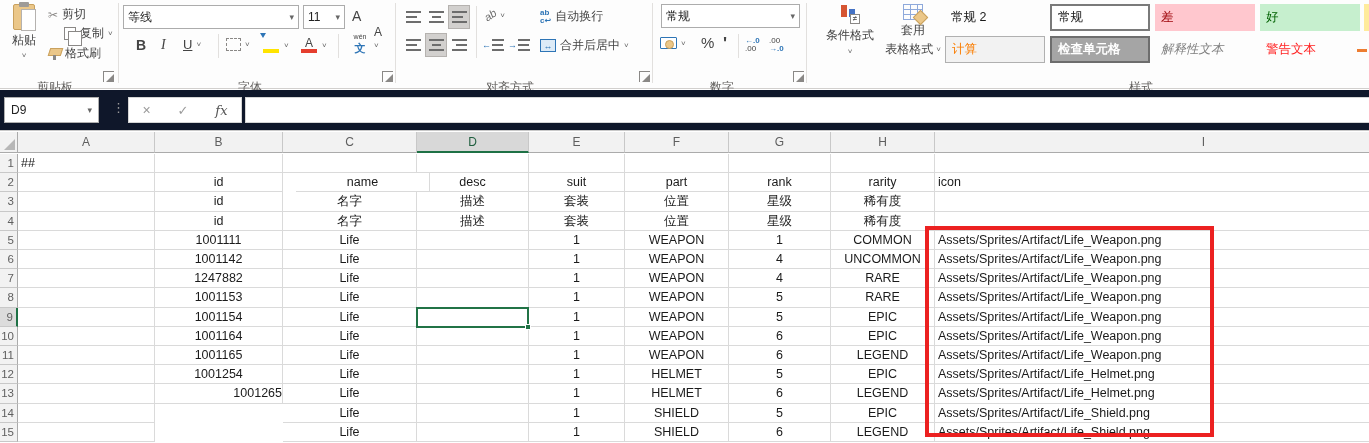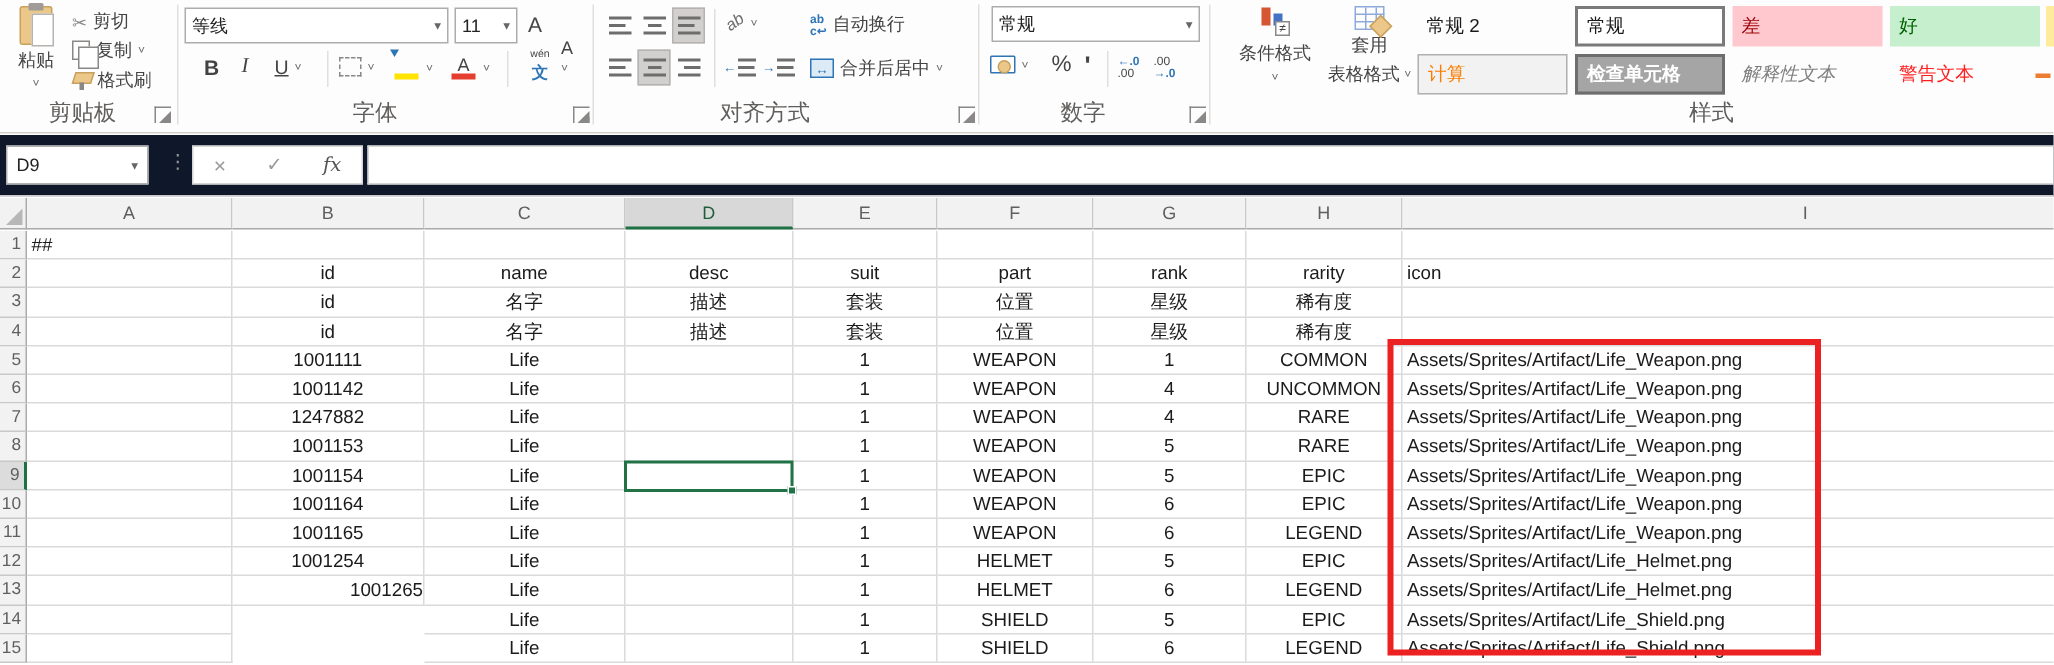--- a/index.html
+++ b/index.html
@@ -1,21 +1,21 @@
 <!DOCTYPE html>
 <html><head>
 <meta charset="utf-8">
 <style>
   * { margin:0; padding:0; box-sizing:border-box; }
   html,body { width:1369px; height:443px; background:#fff; overflow:hidden;
     font-family:"Liberation Sans","DejaVu Sans",sans-serif; }
   
   #ribbon { position:absolute; left:0; top:0; width:1369px; height:89px; background:#FDFDFD; border-bottom:1px solid #D2D0CE; }
   .grp-sep { position:absolute; top:3px; height:80px; width:1px; background:#E2E0DE; }
-  .grp-label { position:absolute; top:66px; font-size:15px; color:#605E5C; text-align:center; white-space:nowrap; }
+  .grp-label { position:absolute; top:79px; font-size:12px; color:#605E5C; text-align:center; white-space:nowrap; }
   .launcher { position:absolute; top:71px; width:11px; height:11px; border-top:1px solid #8A8886; border-left:1px solid #8A8886; }
   .launcher::after { content:''; position:absolute; right:0; bottom:0; border-style:solid; border-width:4px; border-color:transparent #8A8886 #8A8886 transparent; }
   .rbtn { position:absolute; display:flex; align-items:center; gap:4px; font-size:12px; color:#444; white-space:nowrap; cursor:default; }
   .chev { font-size:8px; color:#666; }
   .ddarrow { font-size:9px; color:#666; }
   .combo { position:absolute; background:#fff; border:1px solid #ACACAC; display:flex; align-items:center; font-size:12px; color:#222; padding:0 4px; }
   .combo .ddarrow { margin-left:auto; }
   
   .ic-clipboard { width:22px; height:26px; background:#EBC789; border:1px solid #C9A15E; border-radius:2px; position:relative; }
   .ic-clipboard::before { content:''; position:absolute; left:5px; top:-3px; width:10px; height:5px; background:#9E9B98; border-radius:1px; }
@@ -115,21 +115,21 @@
 
   <div class="rbtn" style="left:6px; top:4px; width:36px; flex-direction:column; gap:2px;">
     <span class="ic-clipboard"></span>
     <span>粘贴</span>
     <span class="chev">˅</span>
   </div>
   <div class="rbtn" style="left:48px; top:6px;">
     <span style="color:#8A8886; font-size:12px;">✂</span>
     <span>剪切</span>
   </div>
-  <div class="rbtn" style="left:48px; top:25px;">
+  <div class="rbtn" style="left:64px; top:25px;">
     <span class="ic-copy"></span>
     <span>复制</span>
     <span class="chev">˅</span>
   </div>
   <div class="rbtn" style="left:48px; top:45px;">
     <span class="ic-brush"></span>
     <span>格式刷</span>
   </div>
   <div class="grp-label" style="left:20px; width:70px;">剪贴板</div>
   <div class="launcher" style="left:103px;"></div>
@@ -325,21 +325,21 @@
     <div class="cell" style="left: 283px; top: 23px; width: 134px; height: 19.2px; line-height: 19.2px; text-align: center;"></div>
     <div class="cell" style="left: 417px; top: 23px; width: 112px; height: 19.2px; line-height: 19.2px; text-align: center;"></div>
     <div class="cell" style="left: 529px; top: 23px; width: 96px; height: 19.2px; line-height: 19.2px; text-align: center;"></div>
     <div class="cell" style="left: 625px; top: 23px; width: 104px; height: 19.2px; line-height: 19.2px; text-align: center;"></div>
     <div class="cell" style="left: 729px; top: 23px; width: 102px; height: 19.2px; line-height: 19.2px; text-align: center;"></div>
     <div class="cell" style="left: 831px; top: 23px; width: 104px; height: 19.2px; line-height: 19.2px; text-align: center;"></div>
     <div class="cell" style="left: 935px; top: 23px; width: 538px; height: 19.2px; line-height: 19.2px; text-align: left; padding-left: 3px;"></div>
     <div class="rowhead" style="top: 42.2px; height: 19.2px; line-height: 19.2px;">2</div>
     <div class="cell" style="left: 18px; top: 42.2px; width: 137px; height: 19.2px; line-height: 19.2px; text-align: left; padding-left: 3px;"></div>
     <div class="cell" style="left: 155px; top: 42.2px; width: 128px; height: 19.2px; line-height: 19.2px; text-align: center;">id</div>
-    <div class="cell" style="left: 283px; top: 42.2px; width: 134px; height: 19.2px; line-height: 19.2px; text-align: center;">name</div>
+    <div class="cell" style="left: 296px; top: 42.2px; width: 134px; height: 19.2px; line-height: 19.2px; text-align: center;">name</div>
     <div class="cell" style="left: 417px; top: 42.2px; width: 112px; height: 19.2px; line-height: 19.2px; text-align: center;">desc</div>
     <div class="cell" style="left: 529px; top: 42.2px; width: 96px; height: 19.2px; line-height: 19.2px; text-align: center;">suit</div>
     <div class="cell" style="left: 625px; top: 42.2px; width: 104px; height: 19.2px; line-height: 19.2px; text-align: center;">part</div>
     <div class="cell" style="left: 729px; top: 42.2px; width: 102px; height: 19.2px; line-height: 19.2px; text-align: center;">rank</div>
     <div class="cell" style="left: 831px; top: 42.2px; width: 104px; height: 19.2px; line-height: 19.2px; text-align: center;">rarity</div>
     <div class="cell" style="left: 935px; top: 42.2px; width: 538px; height: 19.2px; line-height: 19.2px; text-align: left; padding-left: 3px;">icon</div>
     <div class="rowhead" style="top: 61.4px; height: 19.2px; line-height: 19.2px;">3</div>
     <div class="cell" style="left: 18px; top: 61.4px; width: 137px; height: 19.2px; line-height: 19.2px; text-align: left; padding-left: 3px;"></div>
     <div class="cell" style="left: 155px; top: 61.4px; width: 128px; height: 19.2px; line-height: 19.2px; text-align: center;">id</div>
     <div class="cell" style="left: 283px; top: 61.4px; width: 134px; height: 19.2px; line-height: 19.2px; text-align: center;">名字</div>

